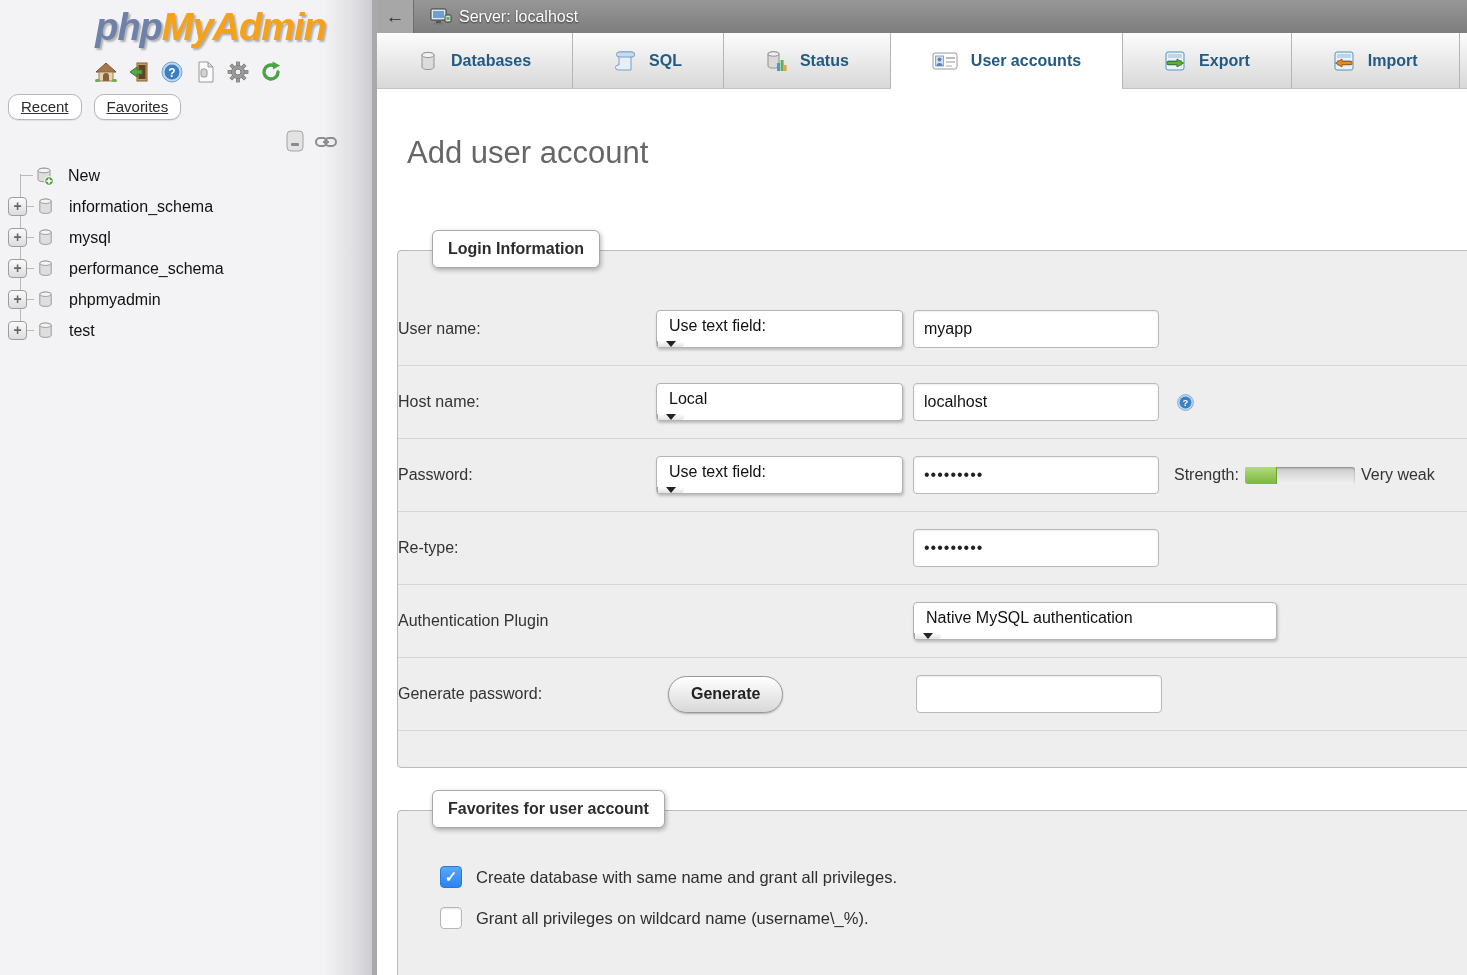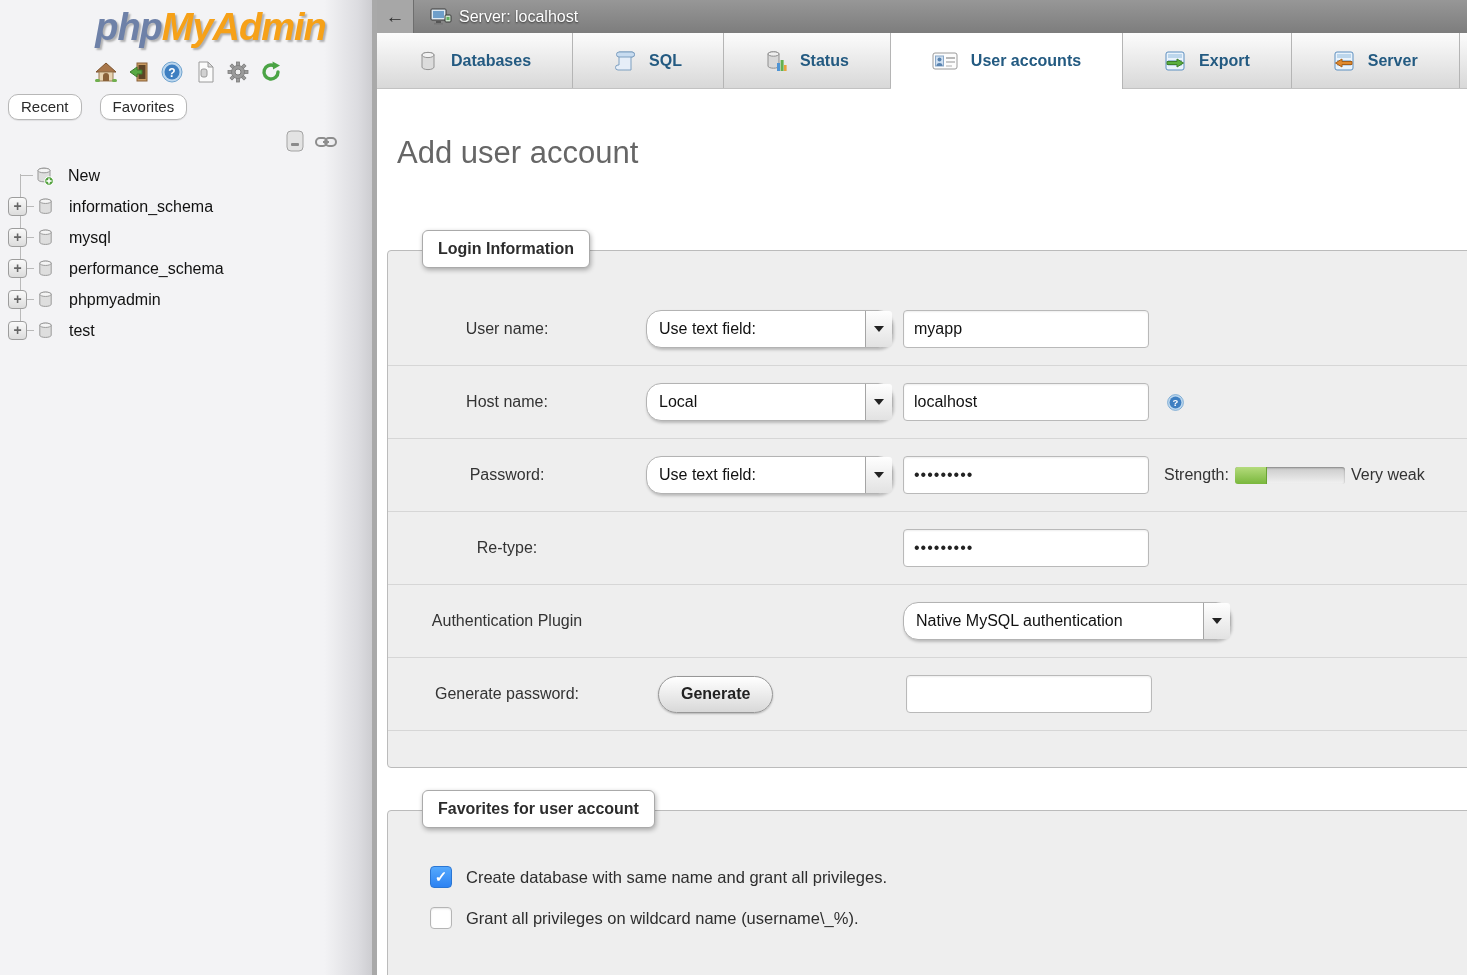--- a/index.html
+++ b/index.html
@@ -23,21 +23,21 @@
     font-size:38px; font-weight:bold; font-style:italic; letter-spacing:-1px;
     text-shadow:2px 2px 2px rgba(0,0,0,0.28);
     cursor:pointer;
   }
   .logo .lg-php { color:#6e81a8;margin-left:44px; }
   .logo .lg-my  { color:#f6a118;text-align:right; }
 
   .side-icons { display:flex; justify-content:center; align-items:center; gap:9px; margin-top:10px; height:26px; }
   .side-icons .sicon { width:24px; height:24px; display:inline-flex; align-items:center; justify-content:center; cursor:pointer; }
 
-  .quick-btns { display:flex; gap:18px; margin:9px 0 0 8px; }
+  .quick-btns { display:flex; gap:12px; margin:9px 0 0 8px;text-decoration:underline; }
   .quick-btn {
     background:#fff; border:1px solid #b7b7b7; border-radius:10px;
     padding:3px 12px 4px; font-size:15px; color:#2a2a2a; cursor:pointer;
     box-shadow:0 1px 1px rgba(0,0,0,0.08);
   }
 
   .tree-controls { display:flex; justify-content:flex-end; align-items:center; gap:9px; padding-right:40px; margin-top:10px; height:24px; }
   .tree-controls .sicon { cursor:pointer; display:inline-flex; }
 
   .tree { position:relative; margin-top:6px; font-size:16px; }
@@ -79,59 +79,60 @@
     border-bottom:1px solid #c2c2c2;
   }
   .tab {
     display:flex; align-items:center; gap:13px; padding:0 41px;
     border-right:1px solid #b5b5b5; cursor:pointer;
     font-weight:bold; font-size:16px; color:#235a81; white-space:nowrap;
   }
   .tab.active { background:#fff; margin-bottom:-1px; }
   .tab .ticon { display:inline-flex; }
 
-  #content { flex:1; padding-left:10px; overflow:hidden; }
+  #content { flex:1; padding-left:20px; overflow:hidden; }
   h1.page-title { margin:46px 0 0 10px; font-size:31px; font-weight:400; color:#666; }
 
   .pfieldset {
     position:relative; width:1130px; margin-top:79px;
     background:#eee; border:1px solid #bbb; border-radius:4px;
   }
   .pfieldset.second { margin-top:42px; height:300px; }
   .plegend {
     position:absolute; top:-21px; left:34px;
     background:#fff; border:1px solid #aaa; border-radius:6px;
     padding:9px 15px; font-size:16px; font-weight:bold; color:#2c2c2c;
     box-shadow:1px 2px 5px rgba(0,0,0,0.3); white-space:nowrap;
   }
 
   .rows { padding:42px 0 36px 0; }
   .frow {
     display:flex; align-items:center; height:73px;
     border-bottom:1px solid #d6d6d6;
   }
-  .flabel { width:238px; text-align:center; font-size:16px; color:#333; flex-shrink:0; }
+  .flabel { width:238px; text-align:left; font-size:16px; color:#333; flex-shrink:0; }
 
   .select-box {
     height:38px; margin-left:20px; width:247px; flex-shrink:0;
-    background:#fff; border:1px solid #b3b3b3; border-radius:15px;
+    background:#fff; border:1px solid #b3b3b3; border-radius:4px;
     display:flex; align-items:stretch; cursor:pointer;
     box-shadow:1px 2px 3px rgba(0,0,0,0.22);
+    flex-direction:column;
   }
   .select-box .sval { flex:1; display:flex; align-items:center; padding-left:12px; font-size:16px; color:#111; white-space:nowrap; overflow:hidden; }
   .select-box .sarrow {
     width:27px; border-left:1px solid #a5a5a5; border-radius:0 3px 3px 0;
     background:linear-gradient(#fefefe,#e2e2e2);
     display:flex; align-items:center; justify-content:center;
   }
   .select-box .sarrow::after {
     content:""; width:0; height:0; border-left:5px solid transparent;
     border-right:5px solid transparent; border-top:6px solid #222;
   }
-  .select-box.auth { margin-left:277px; width:328px; }
+  .select-box.auth { margin-left:277px; width:364px; }
 
   .text-input {
     height:38px; margin-left:10px; width:246px; flex-shrink:0;
     border:1px solid #b9b9b9; border-radius:4px; background:#fff;
     font-size:16px; padding:0 10px; color:#111; outline:none;
     font-family:"Liberation Sans", sans-serif;
     box-shadow:inset 0 1px 2px rgba(0,0,0,0.07);
   }
   .text-input.pwd { font-size:16px; letter-spacing:1px; color:#222; }
   .text-input.solo { margin-left:277px; }
@@ -407,21 +408,21 @@
     <div class="tab">
       <span class="ticon">
         <svg width="22" height="22" viewBox="0 0 22 22">
           <rect x="2" y="2" width="18" height="18" rx="2" fill="#eaf3fb" stroke="#5c8fc0"></rect>
           <rect x="4" y="4" width="14" height="4" fill="#bcd6ec"></rect>
           <rect x="4" y="10" width="14" height="1.6" fill="#9fbfdd"></rect>
           <rect x="4" y="14" width="14" height="1.6" fill="#9fbfdd"></rect>
           <polygon points="19,11.5 9,11.5 9,9 2.5,13 9,17 9,14.5 19,14.5" fill="#e08a2e" stroke="#a85f17"></polygon>
         </svg>
       </span>
-      <span>Server</span>
+      <span>Import</span>
     </div>
     <div class="tab">
       <span class="ticon">
         <svg width="22" height="22" viewBox="0 0 22 22">
           <path d="M4 19 L11 11" stroke="#8db4d6" stroke-width="4" stroke-linecap="round"></path>
           <path d="M11 3 a5 5 0 1 1 -2 9.5 l1.5 -3 3.5 0 0 -3.5 z" fill="#bfbfbf" stroke="#8d8d8d"></path>
         </svg>
       </span>
       <span>Settings</span>
     </div>

